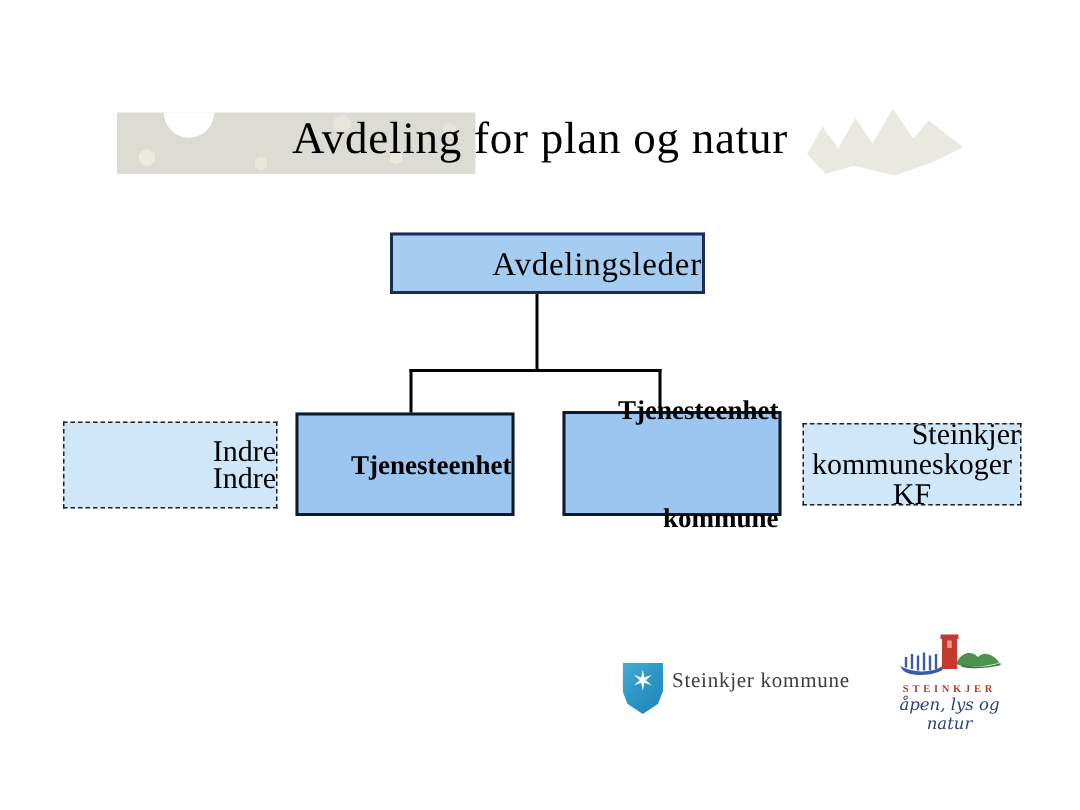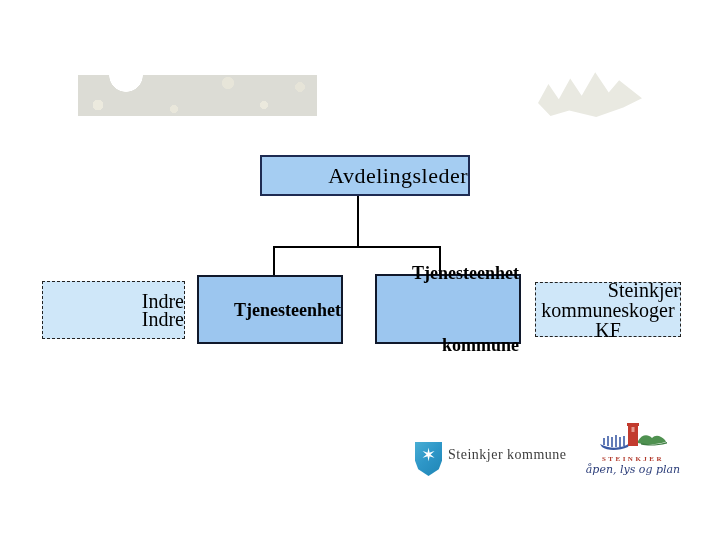--- a/index.html
+++ b/index.html
@@ -89,20 +89,21 @@
   }
 </style>
 </head>
 <body>
 
 <div class="slide">
 
   <div class="wm-band"></div>
   <div class="wm-shape"></div>
 
+  <div class="title">Avdeling for plan og natur</div>
 
   <div class="box box-leader">
     <span>Avdelingsleder</span>
   </div>
 
   <div class="connector conn-v1"></div>
   <div class="connector conn-h"></div>
   <div class="connector conn-v2"></div>
   <div class="connector conn-v3"></div>
 
@@ -143,15 +144,15 @@
     </g>
 
     <rect x="31" y="3" width="10" height="22" fill="#c23b2e"></rect>
     <rect x="30" y="2" width="12" height="3" fill="#c23b2e"></rect>
     <rect x="34.5" y="6" width="3" height="5" fill="#e59a8e"></rect>
 
     <path d="M41 20 C45 13, 51 13, 55 17 C59 13, 64 15, 68 19 L69 21 C58 24, 47 24, 41 22 Z" fill="#4f9150"></path>
     <path d="M44 22 C52 24, 62 24, 70 21 L70 22.5 C60 25, 50 25, 44 23.5 Z" fill="#3e7d42"></path>
   </svg>
   <div class="logo-wordmark">STEINKJER</div>
-  <div class="logo-slogan">åpen, lys og plan</div>
+  <div class="logo-slogan">åpen, lys og natur</div>
 
 </div>
 
 </body></html>

